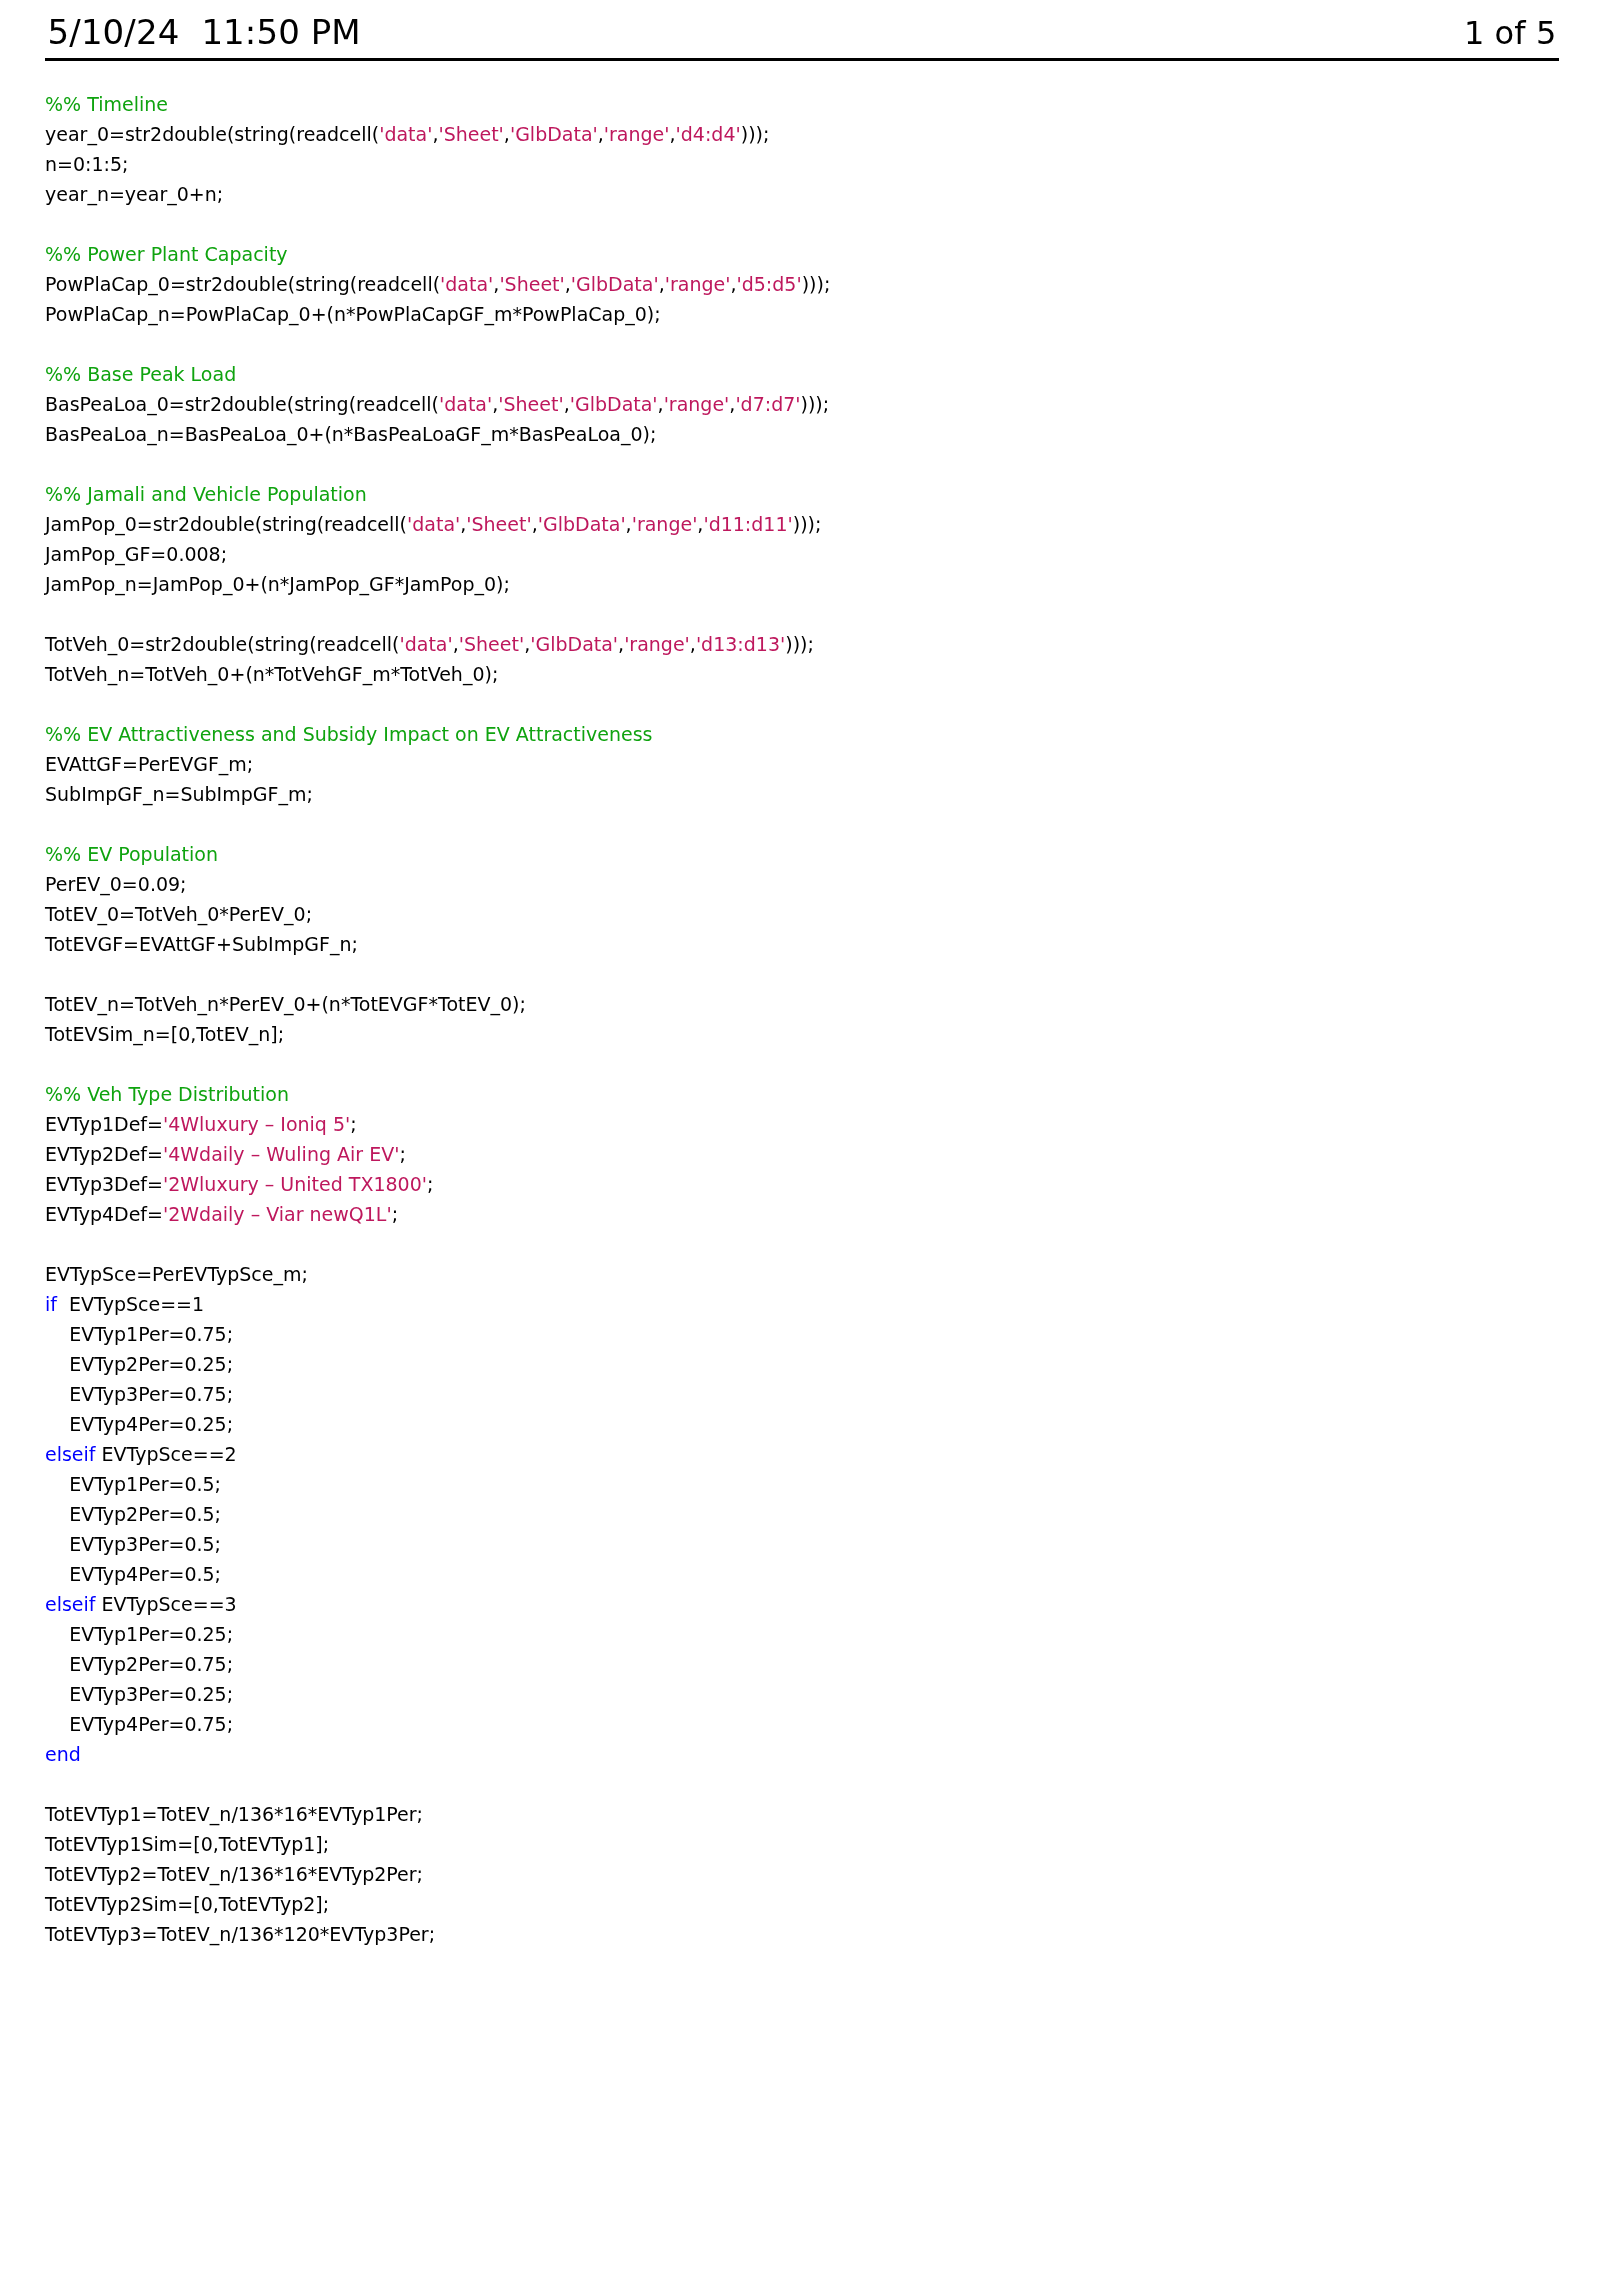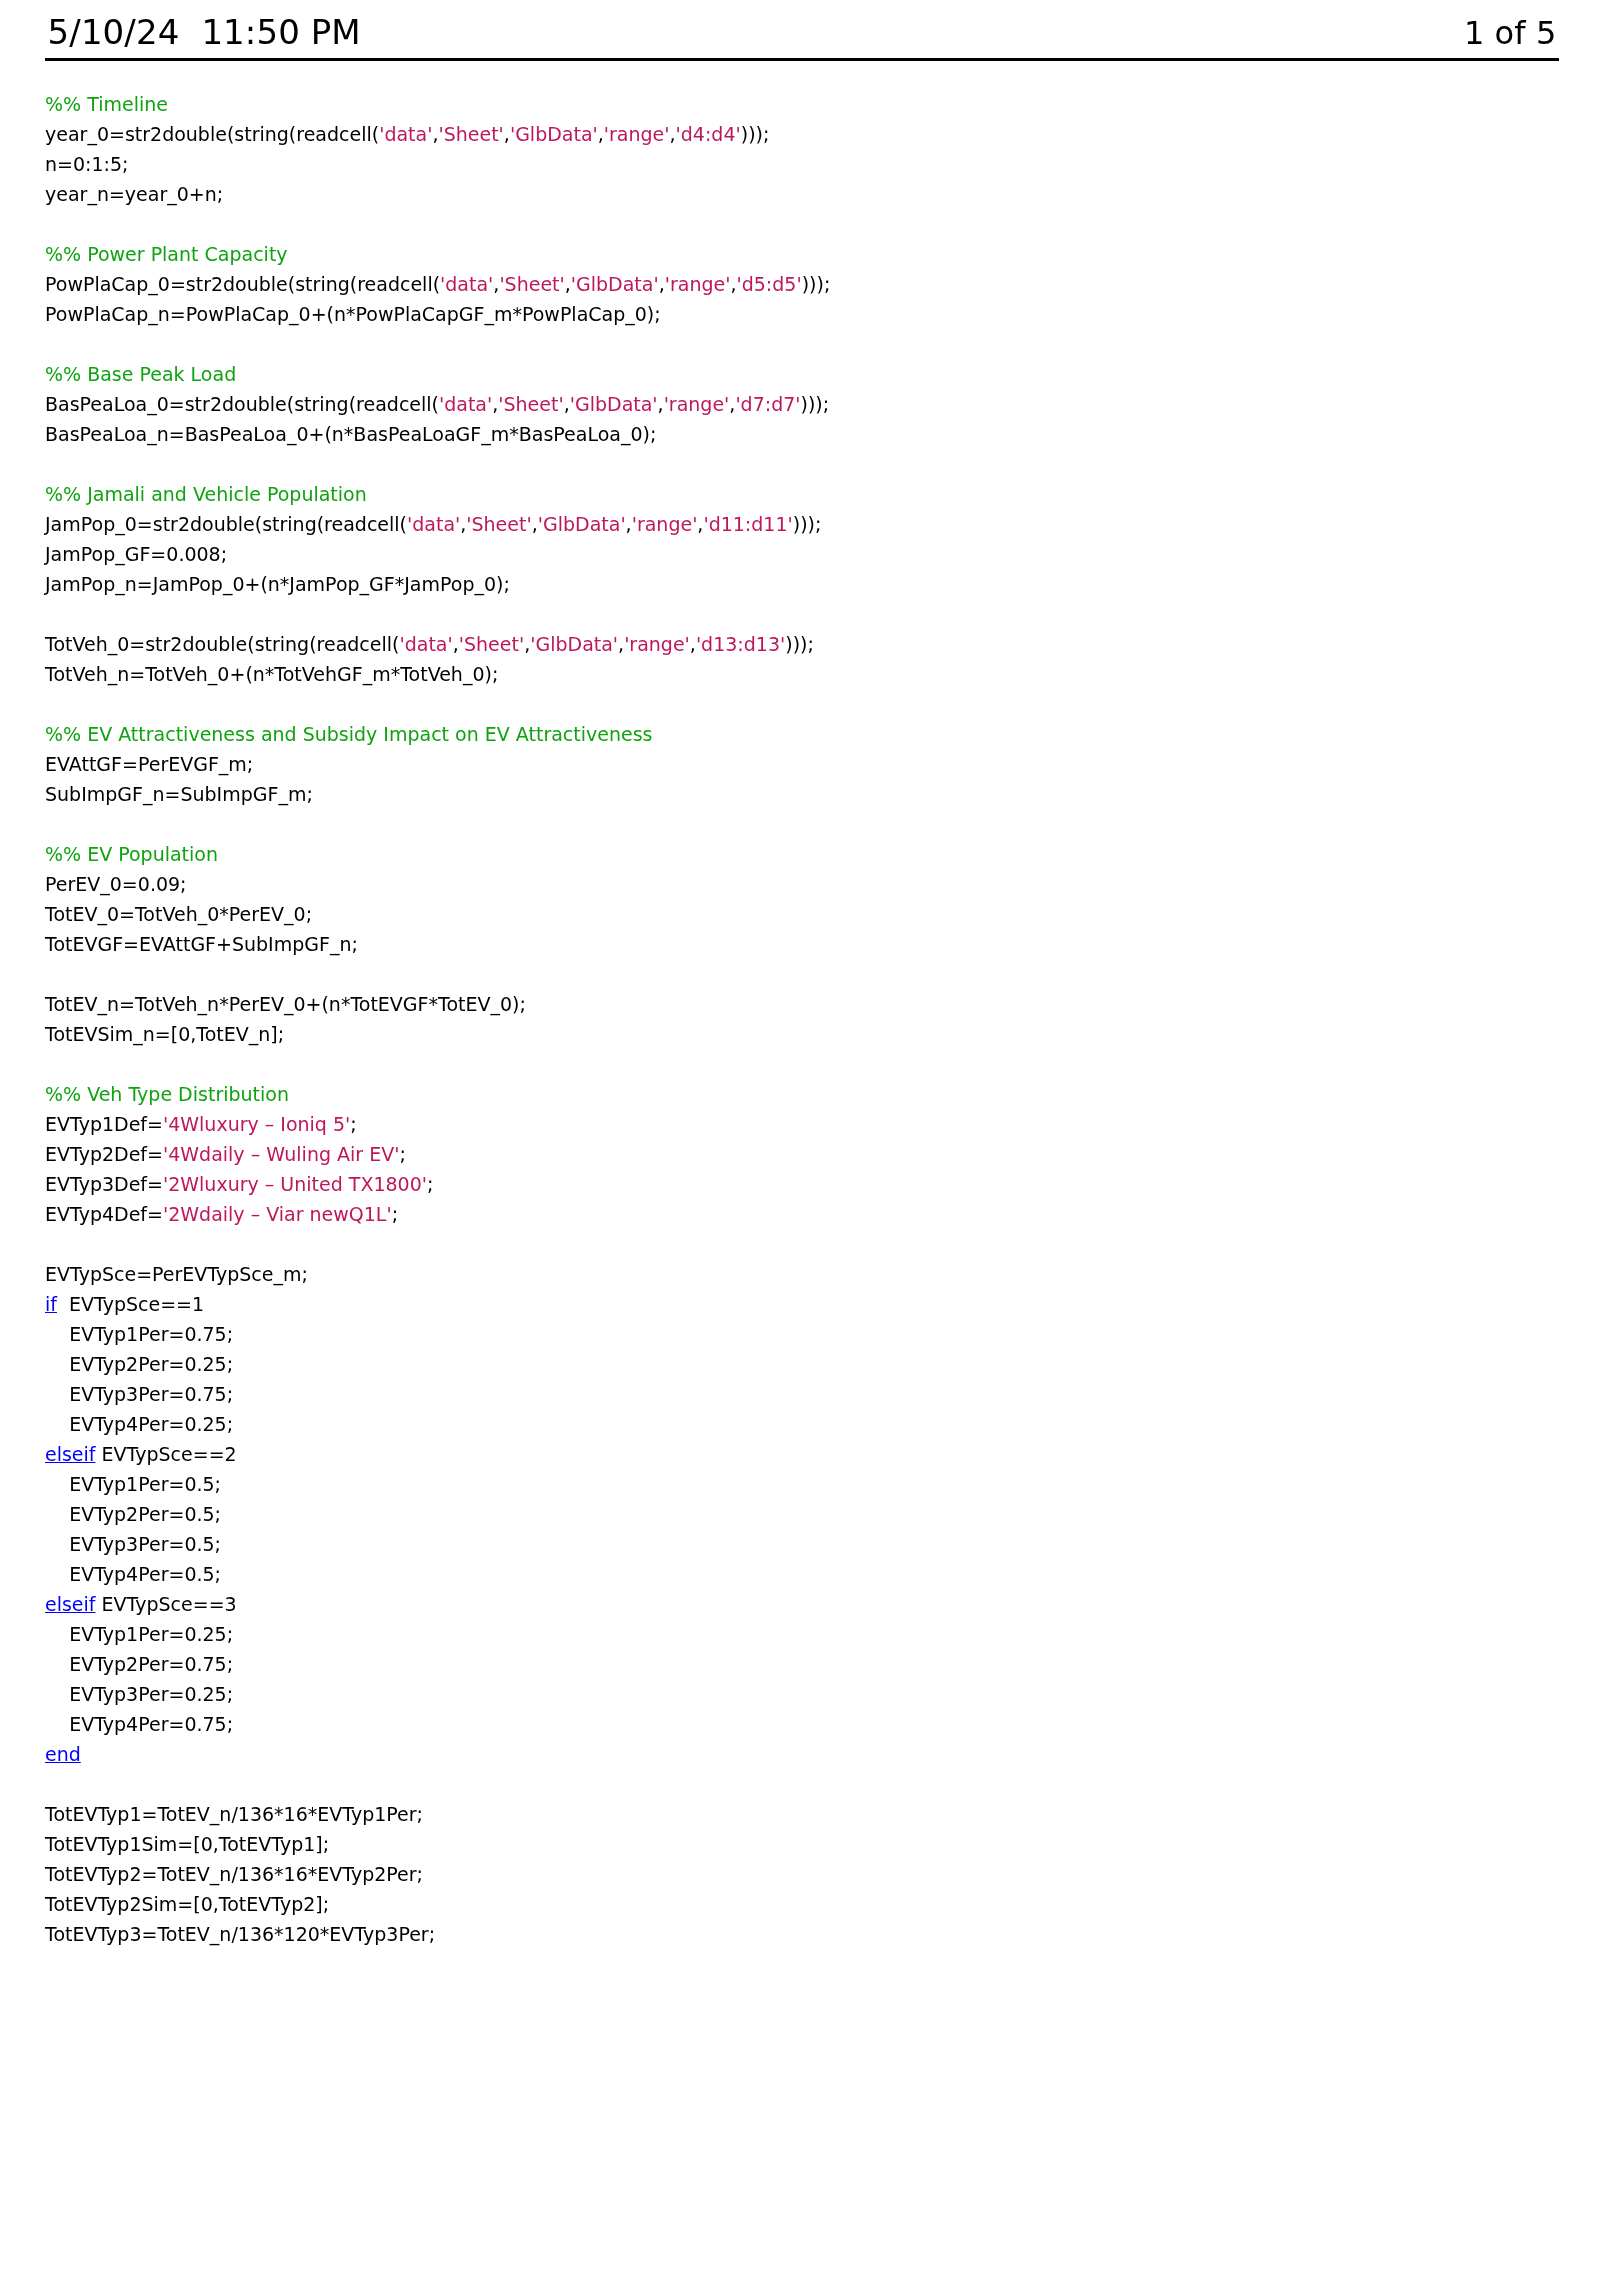--- a/index.html
+++ b/index.html
@@ -48,21 +48,21 @@
   .code {
     margin-top: 27.6px;
     font-family: "DejaVu Sans", sans-serif;
     font-size: 19px;
     line-height: 30px;
     white-space: pre;
   }
   .line { white-space: pre; min-height: 30px; }
   .cmt  { color: #0fa30f; }
   .str  { color: #be185d; }
-  .kw   { color: #0000ff; text-decoration: underline; }
+  .kw   { color: #0000ff; }
   .plain{ color: #000000; }
   .blank { height: 30px; }
 </style>
 </head>
 <body>
 
 <div class="page">
 
   <div class="header">
     <div class="header-left">

